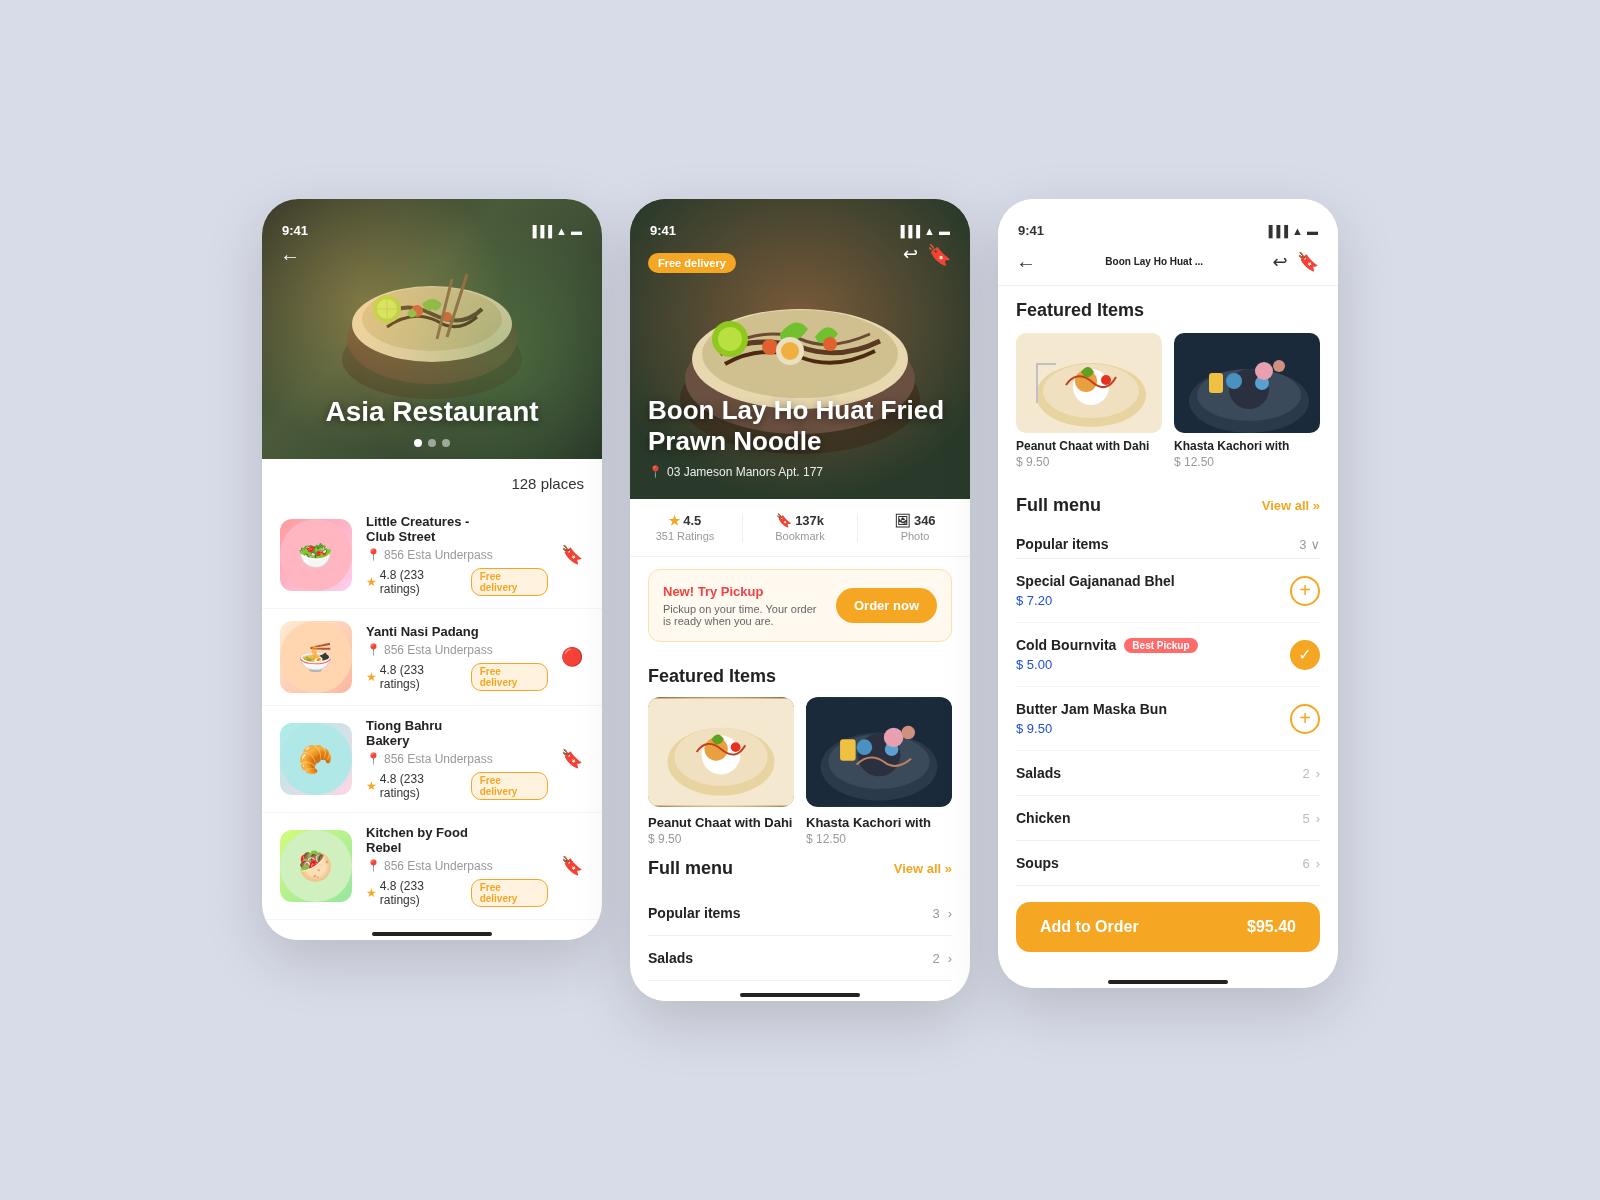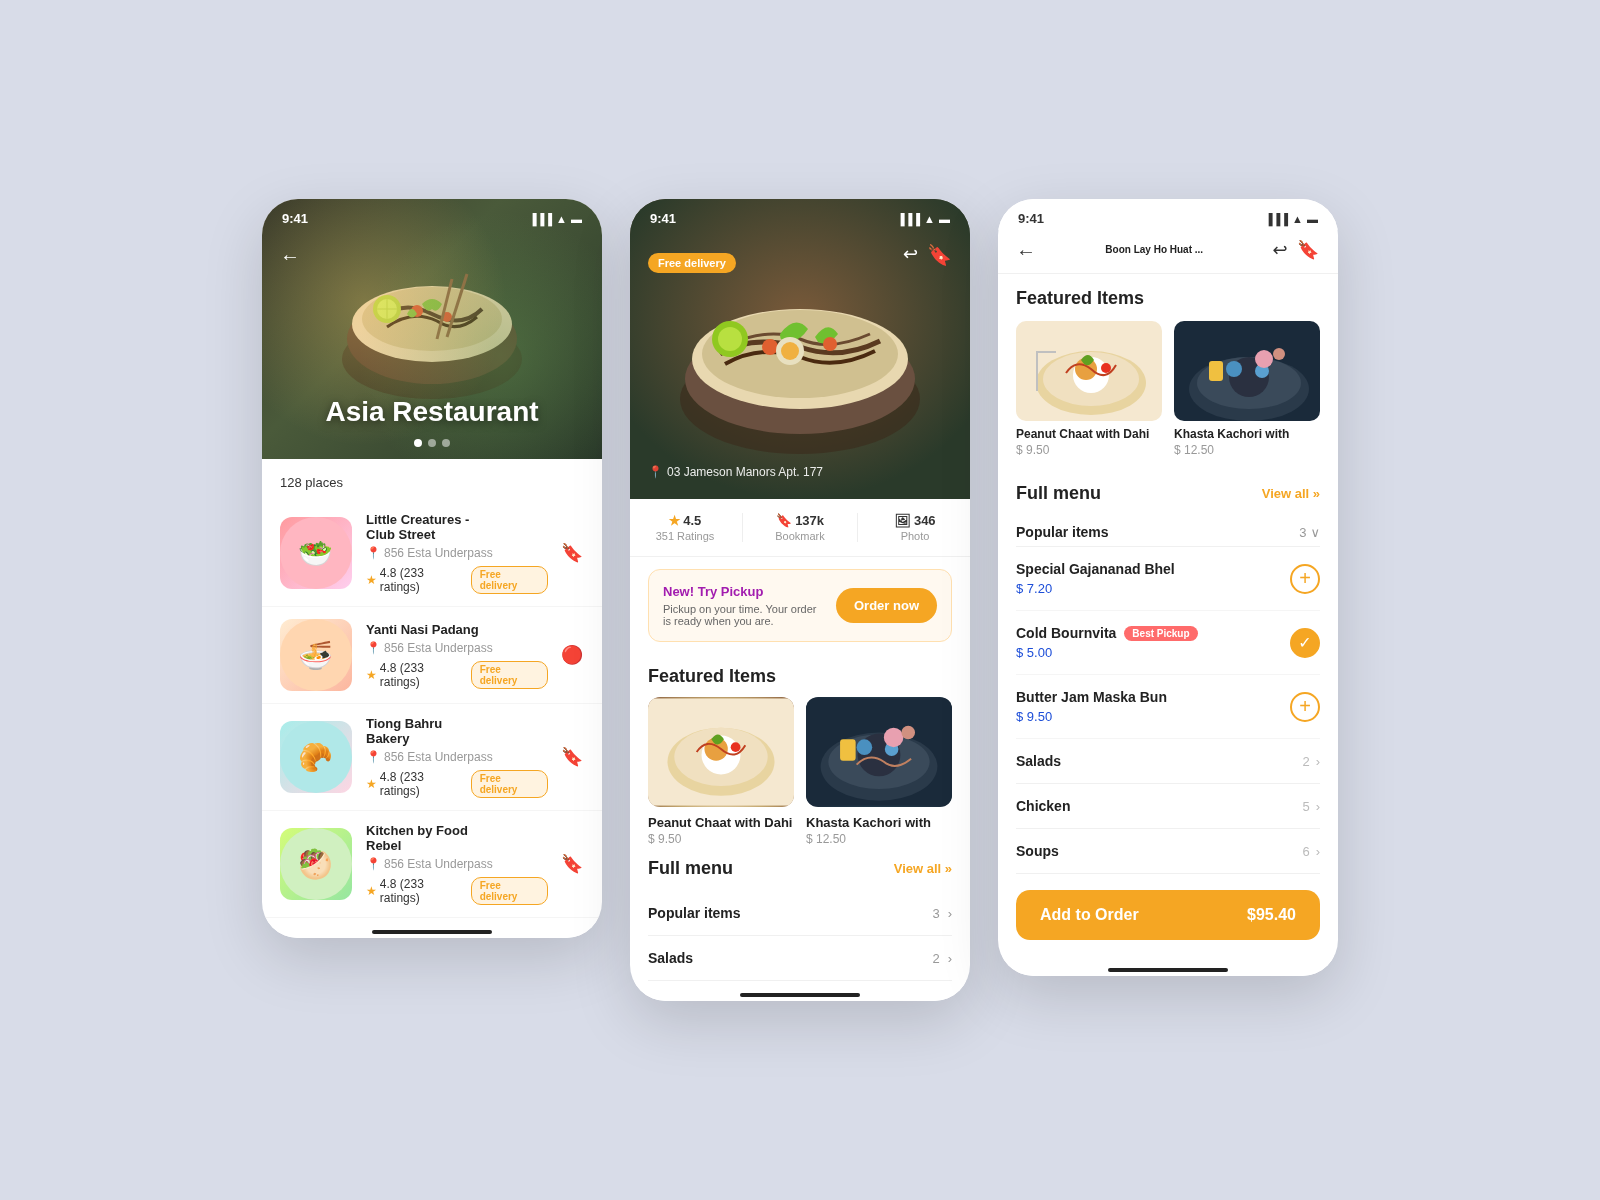--- a/index.html
+++ b/index.html
@@ -27,21 +27,21 @@
       overflow: hidden;
       box-shadow: 0 20px 60px rgba(0,0,0,0.15);
       position: relative;
     }
 
     
     .status-bar {
       display: flex;
       justify-content: space-between;
       align-items: center;
-      padding: 12px 20px 4px;
+      padding: 24px 20px 4px;
       position: absolute;
       top: 0;
       left: 0;
       right: 0;
       z-index: 10;
     }
     .status-bar.dark { color: #fff; }
     .status-bar.light { color: #333; }
     .status-time { font-size: 13px; font-weight: 600; }
     .status-icons { display: flex; gap: 4px; align-items: center; font-size: 11px; }
@@ -90,22 +90,23 @@
       left: 0; right: 0;
       display: flex;
       justify-content: center;
       gap: 6px;
     }
     .dot { width: 8px; height: 8px; border-radius: 50%; background: rgba(255,255,255,0.5); }
     .dot.active { background: #fff; }
 
     .phone1 .places-count {
       padding: 16px 18px 10px;
-      font-size: 13px;
+      font-size: 15px;
       color: #333;
+      text-align: right;
     }
 
     
     .restaurant-item {
       display: flex;
       align-items: center;
       padding: 12px 18px;
       border-bottom: 1px solid #f5f5f5;
       gap: 14px;
     }
@@ -238,21 +239,21 @@
     .pickup-banner {
       margin: 12px 18px;
       background: #fff9f0;
       border-radius: 12px;
       padding: 14px;
       display: flex;
       align-items: center;
       justify-content: space-between;
       border: 1px solid #ffe0b0;
     }
-    .pickup-text h4 { font-size: 13px; font-weight: 700; color: #a21caf; margin-bottom: 4px; }
+    .pickup-text h4 { font-size: 13px; font-weight: 700; color: #ef4444; margin-bottom: 4px; }
     .pickup-text p { font-size: 11px; color: #666; max-width: 160px; }
     .order-now-btn {
       background: #f5a623;
       color: #fff;
       border: none;
       border-radius: 20px;
       padding: 10px 18px;
       font-size: 13px;
       font-weight: 600;
       cursor: pointer;
@@ -636,20 +637,21 @@
           <span>▐▐▐</span>
           <span>▲</span>
           <span>▬</span>
         </div>
       </div>
       <div class="hero-back">←</div>
       <div class="phone2 hero-share" style="position:absolute;top:44px;right:52px;color:#fff;font-size:18px;z-index:11;">↩</div>
       <div class="phone2 hero-bookmark" style="position:absolute;top:44px;right:18px;color:#fff;font-size:20px;z-index:11;">🔖</div>
       <div class="free-delivery-badge">Free delivery</div>
       <div class="phone2 hero-content" style="position:absolute;bottom:20px;left:18px;right:18px;color:#fff;">
+        <div class="hero-restaurant-name">Boon Lay Ho Huat Fried Prawn Noodle</div>
         <div class="hero-address">
           <span>📍</span>
           <span>03 Jameson Manors Apt. 177</span>
         </div>
       </div>
     </div>
 
     <div class="stats-bar">
       <div class="stat-item">
         <div class="stat-value">

